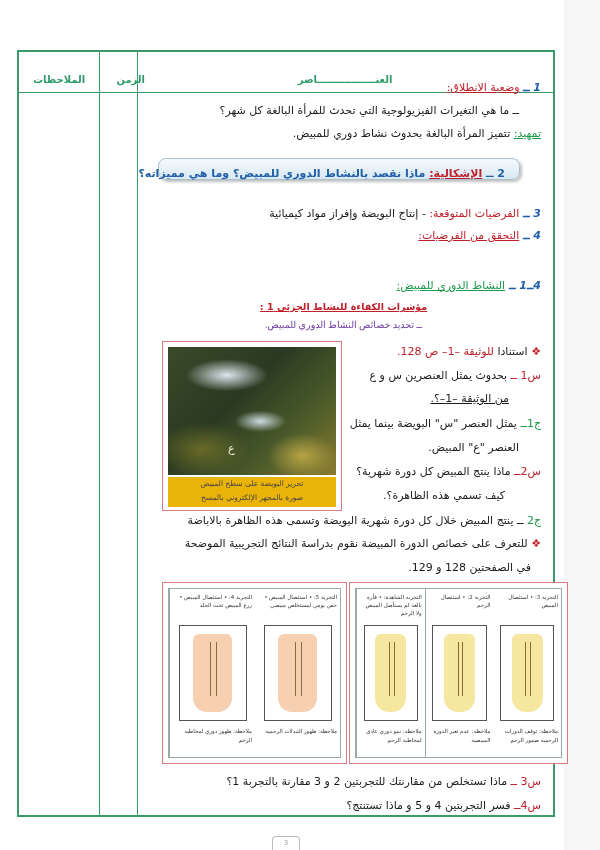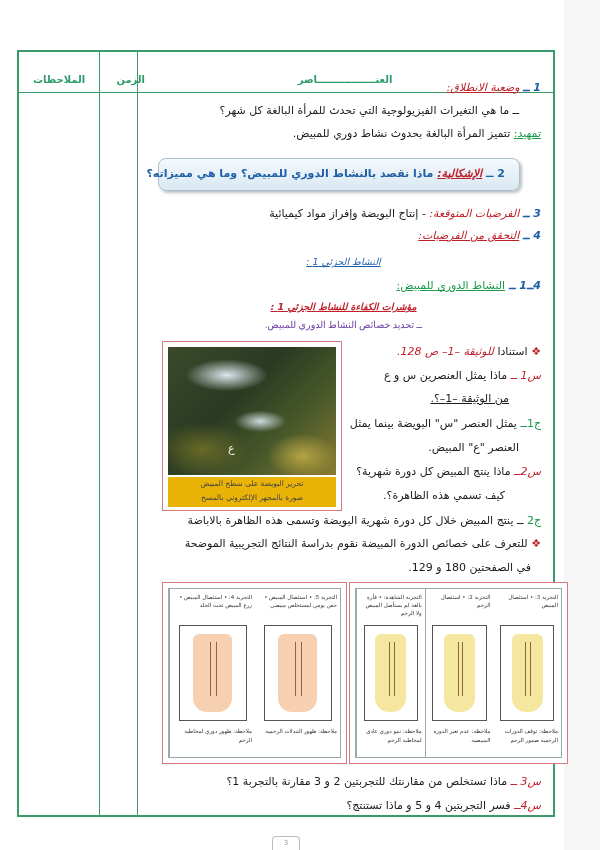--- a/index.html
+++ b/index.html
@@ -16,27 +16,27 @@
   .header-row { position: absolute; left: 0; right: 0; top: 17px; height: 24px; border-bottom: 1.5px solid #3a9a6a; }
   .hcell { position: absolute; top: 0; height: 22px; line-height: 22px; text-align: center;
     font-size: 10px; color: #2f9a6a; font-weight: bold; direction: rtl; }
   .hcell.notes { left: 0; width: 80px; }
   .hcell.time { left: 80px; width: 38px; padding-left: 46px; }
   .hcell.elements { left: 118px; right: 0; letter-spacing: 0; }
 
   .content { position: absolute; left: 119px; right: 4px; top: 24px; bottom: 0; direction: rtl; }
   .line { position: absolute; right: 8px; font-size: 11px; line-height: 15px; white-space: nowrap; direction: rtl; text-align: right; }
   .blue { color: #1f5fa8; font-style: italic; }
-  .red { color: #c0202a; font-style: italic; }
+  .red { color: #c0202a; }
   .green { color: #1a9a4a; }
   .purple { color: #6a3aa0; }
   .u { text-decoration: underline; }
   .b { font-weight: bold; }
 
-  .problem-box { position: absolute; left: 20px; width: 362px; top: 82px; height: 33px;
+  .problem-box { position: absolute; left: 20px; width: 362px; top: 82px; height: 22px;
     border: 1.5px solid #a9c0d0; border-radius: 8px;
     background: linear-gradient(#f4f9fc, #d9e8f2);
     box-shadow: 2px 2px 3px rgba(0,0,0,0.25); direction: rtl; }
   .problem-box .txt { position: absolute; right: 14px; top: 8px; font-size: 11px; font-weight: bold; color: #1f5fa8; white-space: nowrap; }
 
   .center { position: absolute; left: 0; right: 0; text-align: center; font-size: 9.5px; white-space: nowrap; direction: rtl; }
 
   .micro-img { position: absolute; left: 24px; top: 265px; width: 180px; height: 170px;
     border: 1.5px solid #d57a80; background: #fff; padding: 5px; }
   .micro-photo { position: relative; width: 100%; height: 128px; overflow: hidden;
@@ -100,60 +100,59 @@
       </div>
     </div>
 
     <div class="line" style="top:130px;">
       <span class="blue b">3 ــ </span><span class="red">الفرضيات المتوقعة:</span><span>   - إنتاج البويضة وإفراز مواد كيميائية</span>
     </div>
 
     <div class="line" style="top:152px;">
       <span class="blue b">4 ــ </span><span class="red u">التحقق من الفرضيات:</span>
     </div>
-    <div class="center blue u" style="top:180px;">النشاط الجزئي 1 :</div>
     <div class="line" style="top:202px;">
       <span class="blue b">4ــ1 ــ </span><span class="green u">النشاط الدوري للمبيض:</span>
     </div>
     <div class="center red u b" style="top:225px;">مؤشرات الكفاءة للنشاط الجزئي 1 :</div>
     <div class="center purple" style="top:243px;font-family:Liberation Serif, serif;">ــ تحديد خصائص النشاط الدوري للمبيض.</div>
 
     <div class="micro-img">
       <div class="micro-photo">
         <span class="mark">ع</span>
       </div>
       <div class="micro-caption">
         <div>تحرير البويضة على سطح المبيض</div>
         <div>صورة بالمجهر الإلكتروني بالمسح</div>
       </div>
     </div>
 
     <div class="line" style="top:268px;">
       <span class="red">❖</span><span> استنادا </span><span class="red">للوثيقة –1– ص 128.</span>
     </div>
     <div class="line" style="top:292px;">
-      <span class="red">س1 ــ</span><span> ماذا يمثل العنصرين س و ع</span>
+      <span class="red">س1 ــ</span><span> بحدوث يمثل العنصرين س و ع</span>
     </div>
     <div class="line" style="top:315px; right:40px;text-decoration:underline;">من الوثيقة –1–؟.</div>
     <div class="line" style="top:340px;">
       <span class="green">ج1ــ</span><span> يمثل العنصر "س" البويضة بينما يمثل</span>
     </div>
     <div class="line" style="top:364px; right:30px;">العنصر "ع" المبيض.</div>
     <div class="line" style="top:388px;">
       <span class="red">س2ــ</span><span> ماذا ينتج المبيض كل دورة شهرية؟</span>
     </div>
     <div class="line" style="top:412px; right:44px;">كيف تسمي هذه الظاهرة؟.</div>
 
     <div class="line" style="top:437px;">
       <span class="green">ج2</span><span> ــ ينتج المبيض خلال كل دورة شهرية البويضة وتسمى هذه الظاهرة بالاباضة</span>
     </div>
     <div class="line" style="top:460px;">
       <span class="red">❖</span><span> للتعرف على خصائص الدورة المبيضة نقوم بدراسة النتائج التجريبية الموضحة</span>
     </div>
-    <div class="line" style="top:484px; right:18px;">في الصفحتين 180 و 129.</div>
+    <div class="line" style="top:484px; right:18px;">في الصفحتين 128 و 129.</div>
 
     <div class="exp-left">
       <div class="exp-inner">
         <div class="exp-panel">
           <div class="exp-title">التجربة 4: • استئصال المبيض • زرع المبيض تحت الجلد</div>
           <div class="exp-fig">
               <div class="uterus peach"></div>
             </div>
           <div class="exp-note">ملاحظة: ظهور دوري لمخاطية الرحم</div>
         </div>

